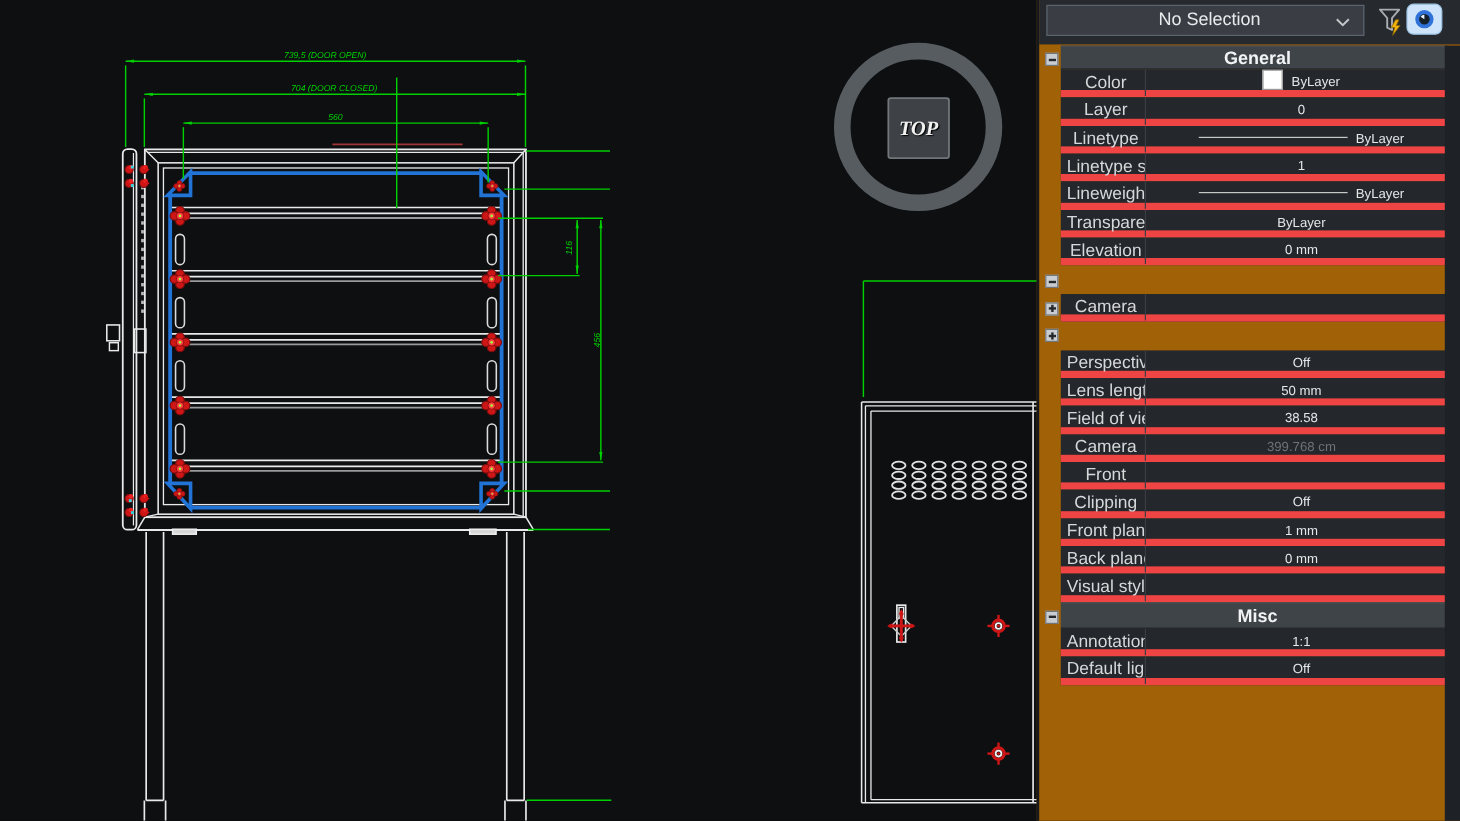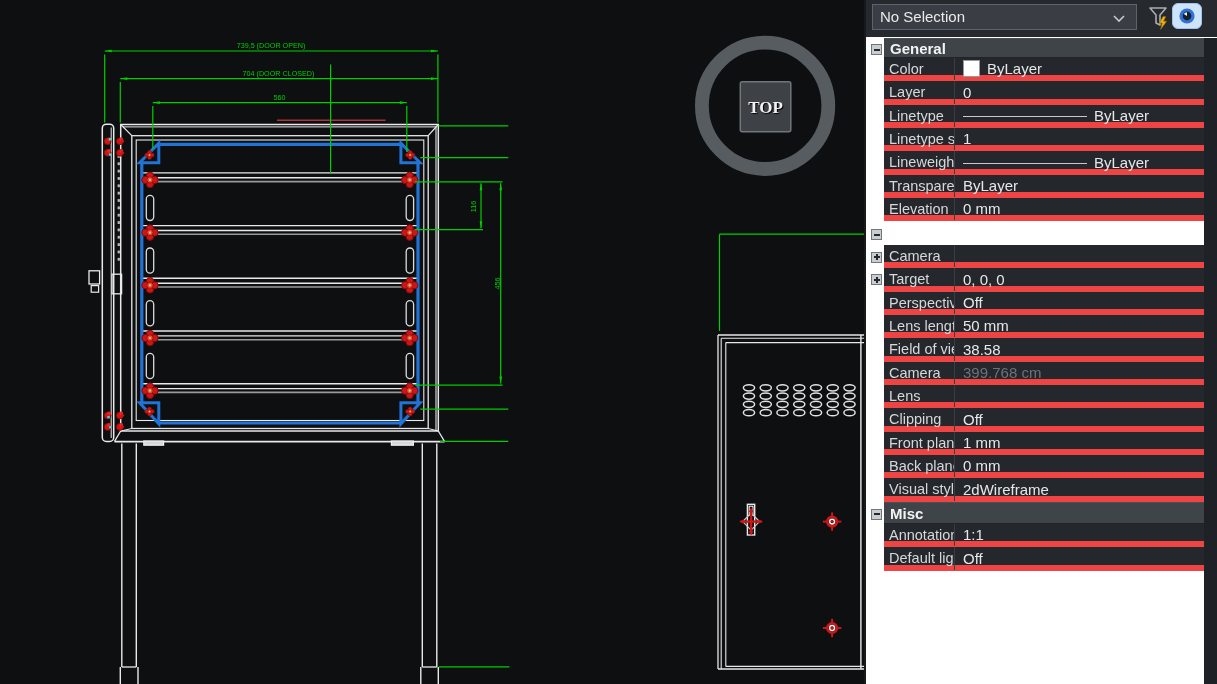--- a/index.html
+++ b/index.html
@@ -1,33 +1,33 @@
 <!DOCTYPE html>
 <html><head>
 <meta charset="utf-8">
 <style>
   html,body{margin:0;padding:0;width:1217px;height:684px;overflow:hidden;background:#0d0f11;
     font-family:"Liberation Sans", sans-serif;}
-  #canvas{position:absolute;left:0;top:0;width:864px;height:512px;}
-  #panel{position:absolute;left:864px;top:0;width:353px;height:684px;background:#ffffff;
-    border-left:2px solid #17191c;box-sizing:border-box;}
+  #canvas{position:absolute;left:0;top:0;width:864px;height:512px;font-style:italic;}
+  #panel{position:absolute;left:864px;top:0;width:353px;height:684px;background:#a16207;
+    border-left:2px solid #17191c;box-sizing:border-box;text-align:center;}
   #topbar{position:absolute;left:0;top:0;width:351px;height:37px;background:#26292d;}
   #combo{position:absolute;left:6px;top:4px;width:265px;height:26px;background:#3a3e44;
     border:1px solid #5a646e;box-sizing:border-box;color:#e8eaec;font-size:15px;line-height:24px;
     padding-left:7px;}
   .hdr{position:absolute;left:18px;width:322px;height:20px;background:#3f4449;
     color:#f2f3f4;font-weight:bold;font-size:15px;line-height:20px;padding-left:6px;box-sizing:border-box;
     border-top:1px solid #4a4f54;border-bottom:1px solid #202327;}
   .row{position:absolute;left:18px;width:322px;height:24px;background:#24272b;
     border-bottom:6px solid #ef4444;box-sizing:border-box;}
   .lab{position:absolute;left:0;top:0;width:71px;height:23px;overflow:hidden;white-space:nowrap;
     color:#d6d8da;font-size:14.5px;line-height:22px;padding-left:5px;box-sizing:border-box;
     border-right:1px solid #3a3e43;}
   .val{position:absolute;left:72px;top:0;right:0;height:23px;overflow:hidden;white-space:nowrap;
-    color:#e5e7e9;font-size:15px;line-height:22px;padding-left:7px;}
+    color:#e5e7e9;font-size:11px;line-height:22px;padding-left:7px;}
   .val.gray{color:#6e7378;}
   .sw{display:inline-block;width:15px;height:15px;background:#fff;border:1px solid #999;
     vertical-align:-3px;margin-right:7px;}
   .lt{display:inline-block;height:1.5px;background:#c8c8c8;vertical-align:4px;}
   .ltb{margin-left:7px;}
   .exp{position:absolute;left:5px;width:11px;height:11px;background:#c9cdd1;border:1px solid #70757a;
     box-sizing:border-box;}
   .exp i{position:absolute;left:1.5px;top:3.5px;width:6px;height:2px;background:#26292c;}
   .exp b{position:absolute;left:3.5px;top:1.5px;width:2px;height:6px;background:#26292c;}
   #scrollstrip{position:absolute;left:338px;top:38px;width:13px;height:646px;background:#1e2125;}
@@ -401,58 +401,53 @@
     </div>
 <div class="exp" style="top:44.0px">
       <i></i>
     </div>
 <div class="exp" style="top:229.0px">
       <i></i>
     </div>
 <div class="row" style="top:245px;height:23px">
       <div class="lab" style="height:22px;line-height:22px">Camera</div>
     </div>
-<div class="row" style="top:268px;height:24px">
-      <div class="lab" style="height:23px;line-height:23px">Target</div>
-      <div class="val" style="height:23px;line-height:23px">0, 0, 0</div>
-    </div>
 <div class="row" style="top:292px;height:23px">
       <div class="lab" style="height:22px;line-height:22px">Perspective</div>
       <div class="val" style="height:22px;line-height:22px">Off</div>
     </div>
 <div class="row" style="top:315px;height:23px">
       <div class="lab" style="height:22px;line-height:22px">Lens length</div>
       <div class="val" style="height:22px;line-height:22px">50 mm</div>
     </div>
 <div class="row" style="top:338px;height:24px">
       <div class="lab" style="height:23px;line-height:23px">Field of view</div>
       <div class="val" style="height:23px;line-height:23px">38.58</div>
     </div>
 <div class="row" style="top:362px;height:23px">
       <div class="lab" style="height:22px;line-height:22px">Camera</div>
       <div class="val gray" style="height:22px;line-height:22px">399.768 cm</div>
     </div>
 <div class="row" style="top:385px;height:23px">
-      <div class="lab" style="height:22px;line-height:22px">Lens</div>
+      <div class="lab" style="height:22px;line-height:22px">Front</div>
     </div>
 <div class="row" style="top:408px;height:24px">
       <div class="lab" style="height:23px;line-height:23px">Clipping</div>
       <div class="val" style="height:23px;line-height:23px">Off</div>
     </div>
 <div class="row" style="top:432px;height:23px">
       <div class="lab" style="height:22px;line-height:22px">Front plane</div>
       <div class="val" style="height:22px;line-height:22px">1 mm</div>
     </div>
 <div class="row" style="top:455px;height:23px">
       <div class="lab" style="height:22px;line-height:22px">Back plane</div>
       <div class="val" style="height:22px;line-height:22px">0 mm</div>
     </div>
 <div class="row" style="top:478px;height:24px">
       <div class="lab" style="height:23px;line-height:23px">Visual style</div>
-      <div class="val" style="height:23px;line-height:23px">2dWireframe</div>
     </div>
 <div class="exp plus" style="top:251.5px">
       <i></i>
       <b></b>
     </div>
 <div class="exp plus" style="top:274.0px">
       <i></i>
       <b></b>
     </div>
 <div class="hdr" style="top:502px;height:22px;line-height:22px">Misc</div>

